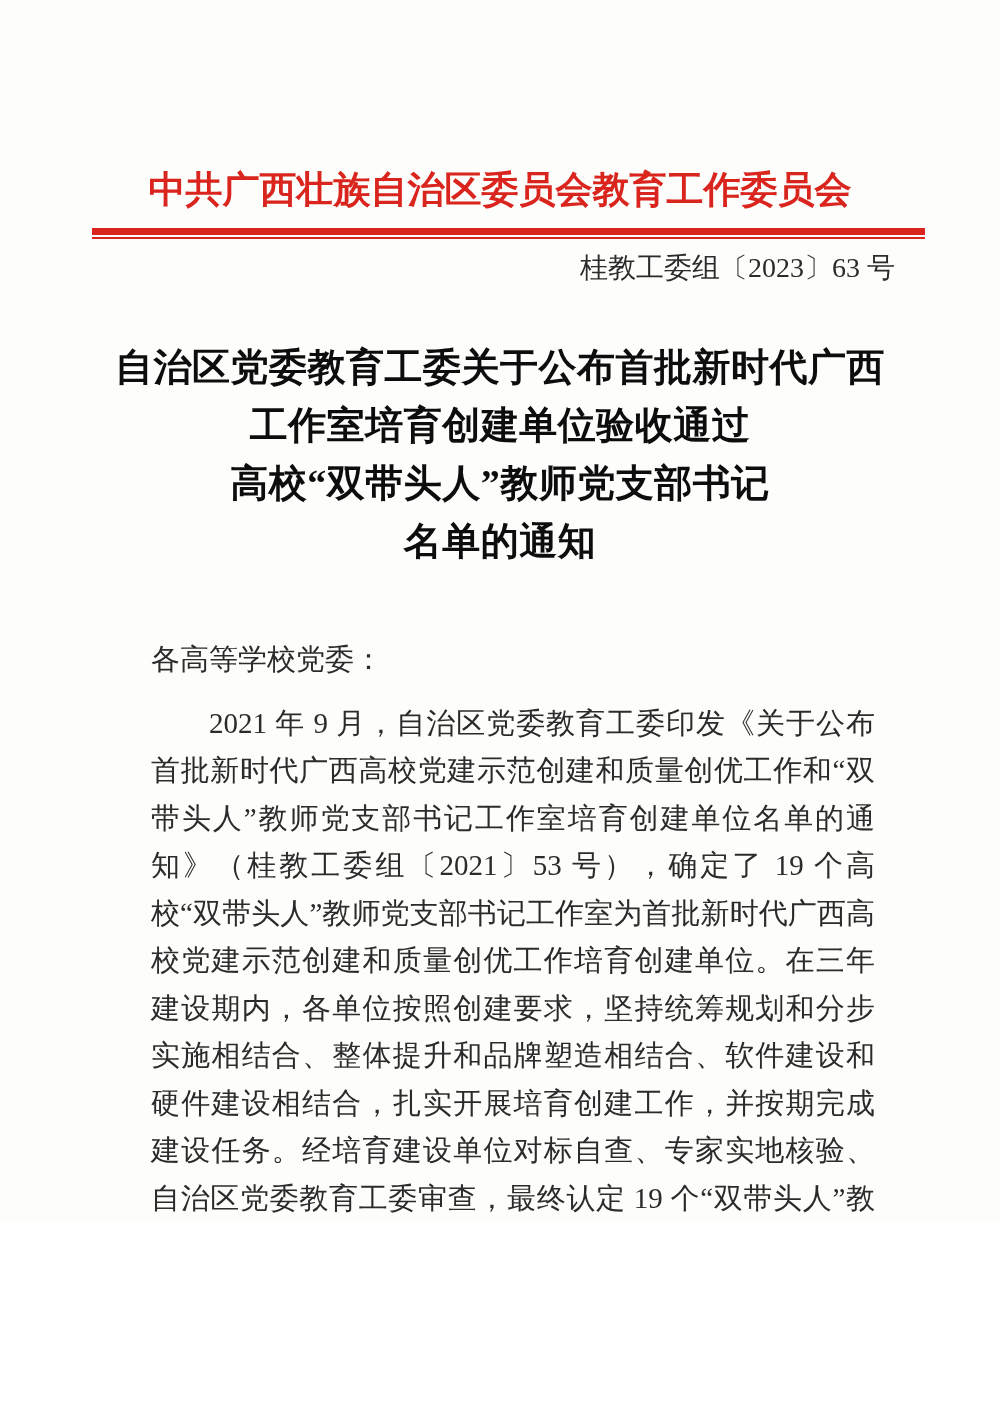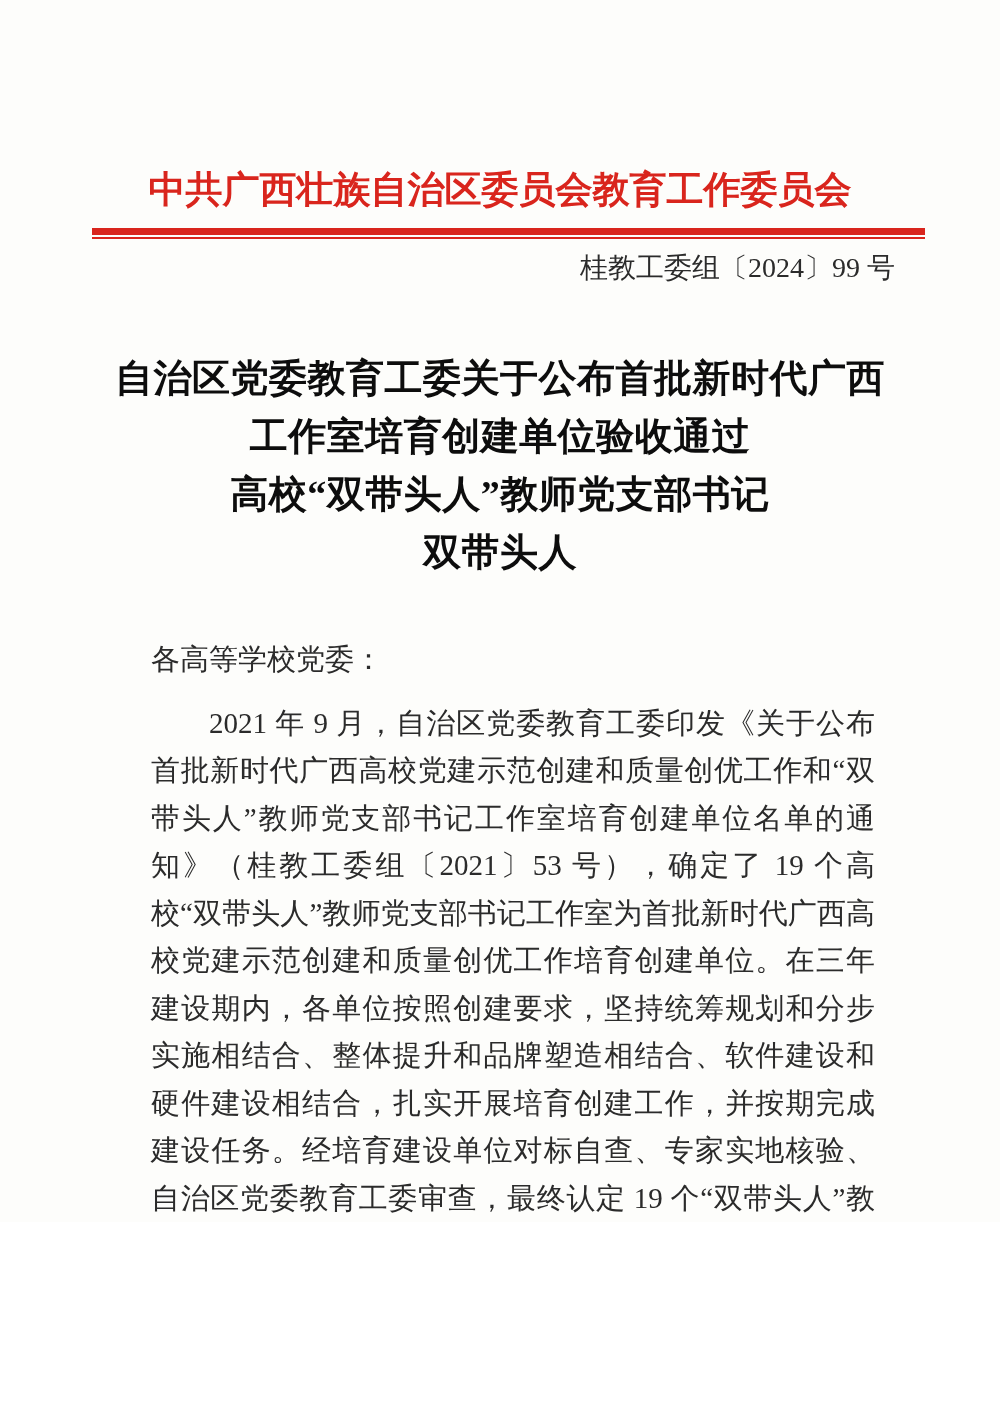--- a/index.html
+++ b/index.html
@@ -56,21 +56,20 @@
     position: absolute;
     top: 338px;
     left: 0;
     width: 100%;
     text-align: center;
     font-weight: bold;
     font-size: 38px;
     line-height: 58px;
     color: #0d0d0d;
     letter-spacing: 0.5px;
-    margin-top: 11px;
   }
   .title-line { white-space: nowrap; }
 
   
   .body-block {
     position: absolute;
     top: 620px;
     left: 135px;
     width: 756px;
     font-size: 29px;
@@ -87,27 +86,27 @@
 <div class="page">
 
   <div class="org-name">中共广西壮族自治区委员会教育工作委员会</div>
 
   <div class="divider divider-top">
     <div class="thick"></div>
     <div class="gap"></div>
     <div class="thin"></div>
   </div>
 
-  <div class="doc-number">桂教工委组〔2024〕99 号</div>
+  <div class="doc-number">桂教工委组〔2023〕63 号</div>
 
   <div class="title">
     <div class="title-line">自治区党委教育工委关于公布首批新时代广西</div>
     <div class="title-line">工作室培育创建单位验收通过</div>
     <div class="title-line">高校“双带头人”教师党支部书记</div>
-    <div class="title-line">双带头人</div>
+    <div class="title-line">名单的通知</div>
   </div>
 
   <div class="body-block">
     <p class="salutation">各高等学校党委：</p>
     <p class="paragraph">2021 年 9 月，自治区党委教育工委印发《关于公布首批新时代广西高校党建示范创建和质量创优工作和“双带头人”教师党支部书记工作室培育创建单位名单的通知》（桂教工委组〔2021〕53 号），确定了 19 个高校“双带头人”教师党支部书记工作室为首批新时代广西高校党建示范创建和质量创优工作培育创建单位。在三年建设期内，各单位按照创建要求，坚持统筹规划和分步实施相结合、整体提升和品牌塑造相结合、软件建设和硬件建设相结合，扎实开展培育创建工作，并按期完成建设任务。经培育建设单位对标自查、专家实地核验、自治区党委教育工委审查，最终认定 19 个“双带头人”教师党支部书记工作室通过验收。现将验收通过单位名单予以公布（具体名单见附件）。</p>
   </div>
 
   <div class="divider divider-bottom">
     <div class="thin"></div>
     <div class="gap"></div>

